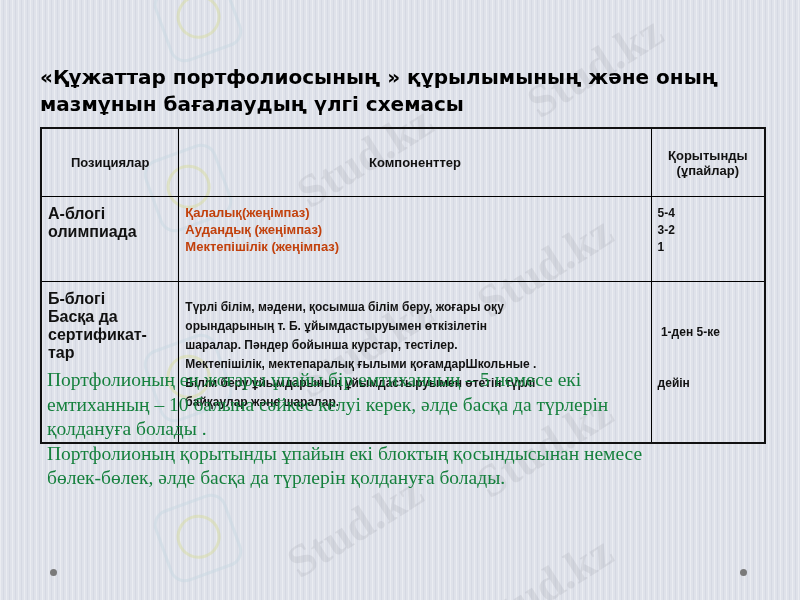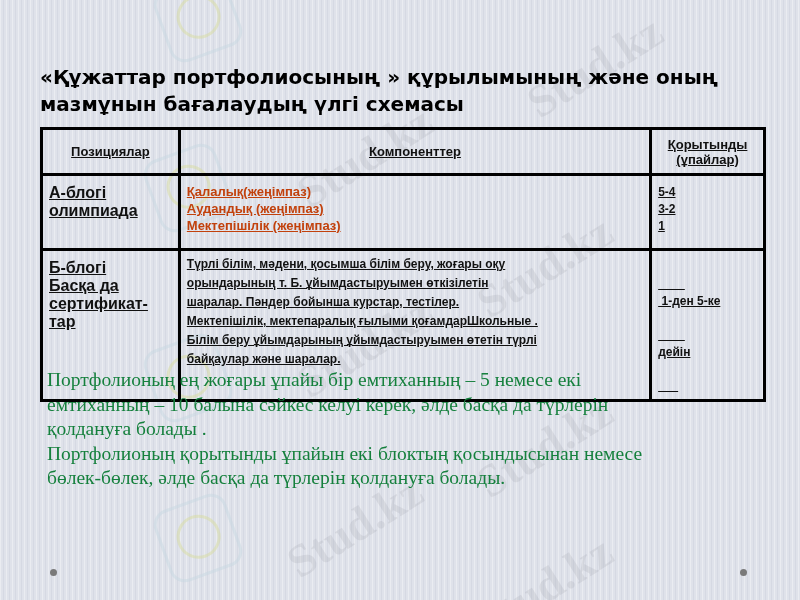--- a/index.html
+++ b/index.html
@@ -63,24 +63,23 @@
       position: absolute;
       left: 40px;
       top: 127px;
       width: 726px;
       border-collapse: collapse;
       border: 2px solid #111;
       font-size: 13px;
       font-weight: bold;
     }
     table.scheme th, table.scheme td {
-      border: 3px solid #000000;
+      border: 1px solid #000000;
       vertical-align: top;
-      padding: 4px 6px;
-      text-decoration: underline;
+      padding: 16px 6px;
     }
     table.scheme th {
       font-size: 13px;
       font-weight: bold;
       height: 35px;
       vertical-align: middle;
       text-align: center;
     }
     col.c1 { width: 138px; }
     col.c2 { width: 474px; }

